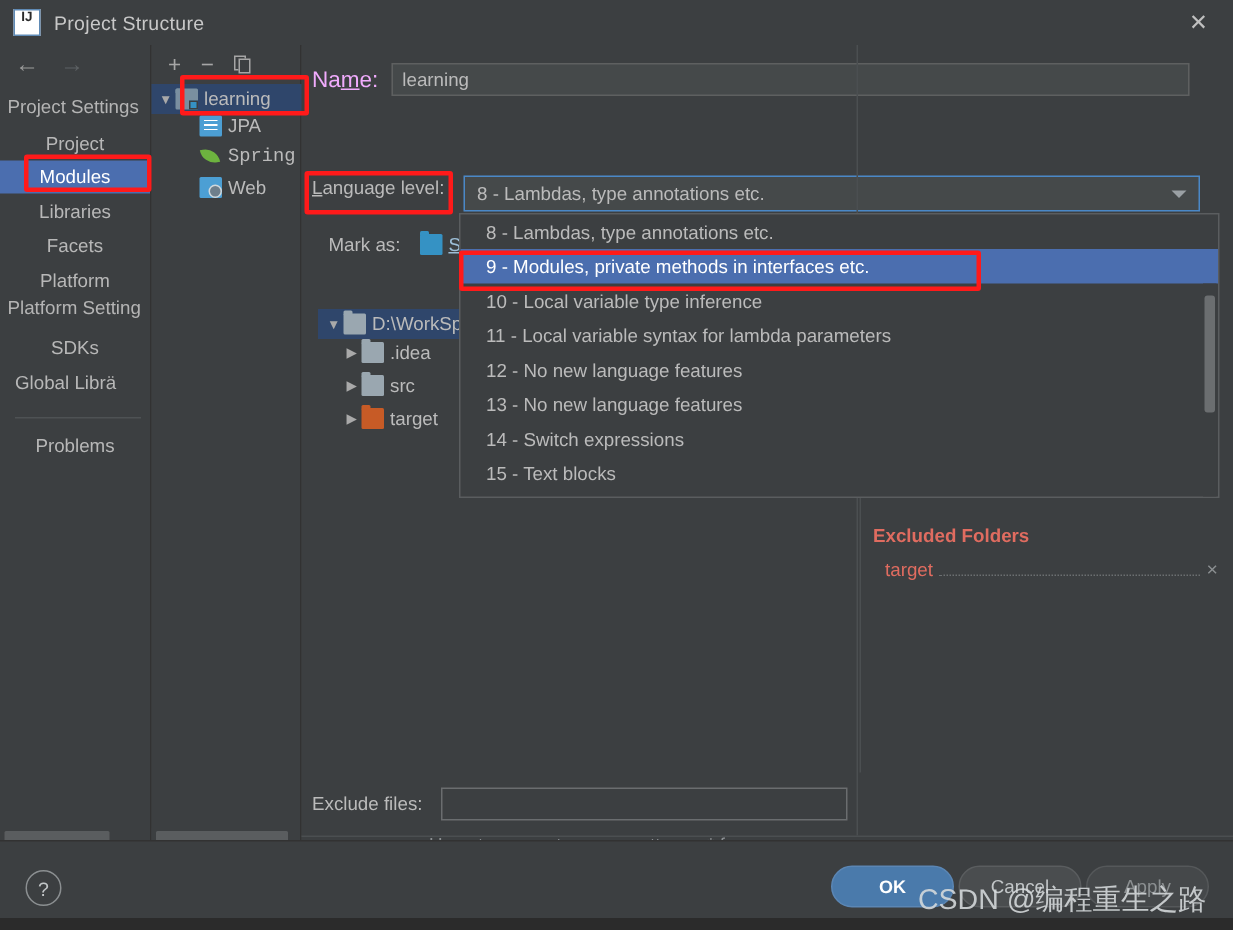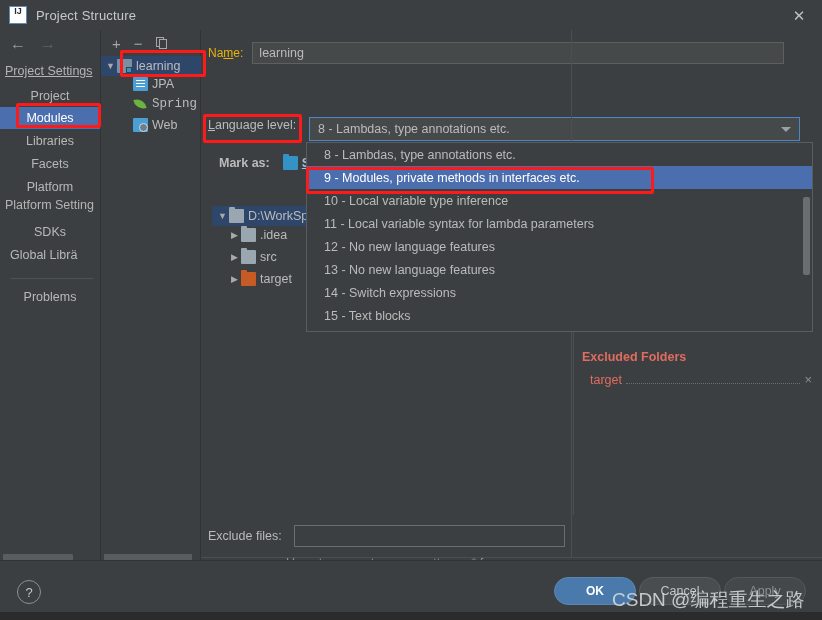--- a/index.html
+++ b/index.html
@@ -173,21 +173,21 @@
   .ico-folder.blue::before { background:#3592c4; }
 
   
   .main {
     position: absolute; left: 201px; top: 30px; width: 621px; height: 530px;
     background: #3c3f41;
   }
   .name-row {
     position: absolute; left: 7px; top: 12px; display: flex; align-items: center;
   }
-  .name-label { font-size: 12px; color: #eab308; margin-right: 9px; }
+  .name-label { font-size: 15px; color: #f0abfc; margin-right: 9px; }
   .name-label u { text-decoration: underline; }
   .name-input {
     width: 532px; height: 22px; background: #45494a; border: 1px solid #5e6060;
     color: #bbbbbb; font-size: 12.5px; padding: 0 6px; box-sizing: border-box;
     font-family: "Liberation Sans", sans-serif; outline: none;
   }
 
   .tabs {
     position: absolute; left: 14px; top: 55px; display: flex; gap: 0px;
   }
@@ -213,21 +213,21 @@
   }
   .combo-text { font-size: 12.5px; color: #bbbbbb; padding-left: 8px; }
   .combo-arrow {
     position: absolute; right: 8px; top: 9px;
     width: 0; height: 0; border-left: 5px solid transparent;
     border-right: 5px solid transparent; border-top: 5px solid #9aa0a4;
   }
 
   .markas {
     position: absolute; left: 18px; top: 126px; display: flex; align-items: center;
-    font-size: 12.5px; color: #bbbbbb; font-weight: bold;
+    font-size: 12.5px; color: #bbbbbb;
   }
   .markas .btn-src {
     display: flex; align-items: center; margin-left: 13px; color: #9dbfd8;
   }
   .markas .btn-src span { text-decoration: underline; }
 
   .tree-panel {
     position: absolute; left: 7px; top: 150px; width: 360px; height: 335px;
   }
   .tr {
@@ -346,21 +346,21 @@
     <div class="title-text">Project Structure</div>
     <div class="title-close">✕</div>
   </div>
 
   <div class="sidebar">
     <div class="nav-arrows">
       <span class="arrow">←</span>
       <span class="arrow dim">→</span>
     </div>
 
-    <div class="side-header" style="top:34px;text-decoration:underline;">Project Settings</div>
+    <div class="side-header" style="top:34px;">Project Settings</div>
 
     <div class="side-item" style="top:55px;">Project</div>
     <div class="side-item selected" style="top:77px;">Modules</div>
     <div class="side-item" style="top:100px;">Libraries</div>
     <div class="side-item" style="top:123px;">Facets</div>
     <div class="side-item" style="top:146px;">Platform</div>
 
     <div class="side-header" style="top:168px;">Platform Setting</div>
 
     <div class="side-item" style="top:191px;">SDKs</div>

